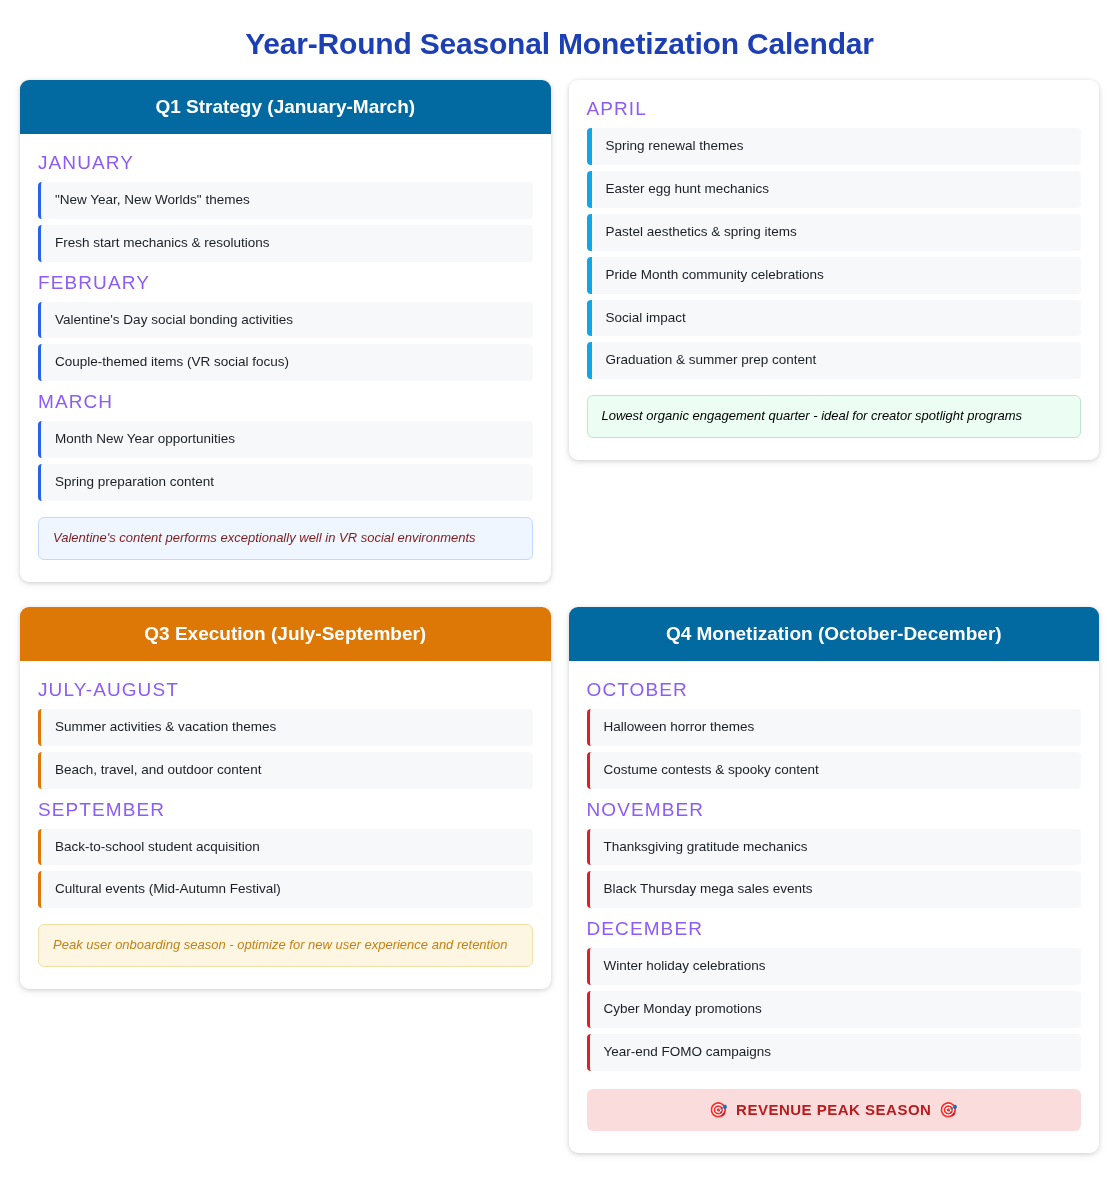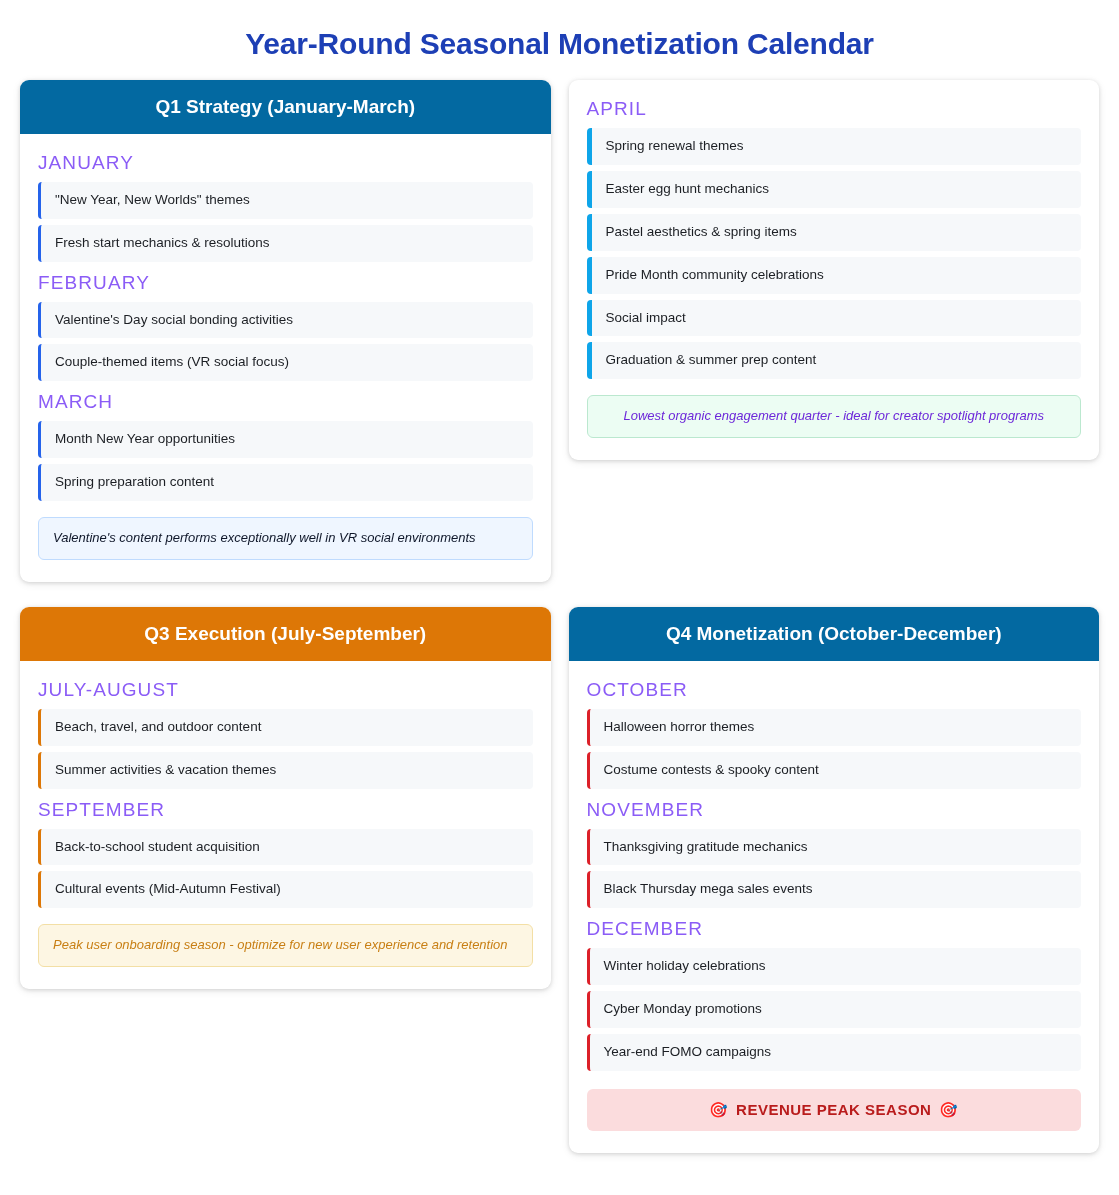--- a/index.html
+++ b/index.html
@@ -86,26 +86,26 @@
     text-align: center;
     font-size: 15px;
     font-weight: bold;
     letter-spacing: 0.5px;
     padding: 12px 10px;
   }
 
   
   .q1 .card-header { background: #0369a1; }
   .q1 .item { border-left: 3px solid #2563eb; }
-  .q1 .note { background: #eff6ff; border-color: #bfdbfe; color: #0f172a; }
+  .q1 .note { background: #eff6ff; border-color: #bfdbfe; color: #7f1d1d; }
 
   
   .q2 .card-header { background: #0e9465; }
   .q2 .item { border-left: 5px solid #0ea5e9; }
-  .q2 .note { background: #ecfdf3; border-color: #bbe8cf; color: #6d28d9; text-align: center; }
+  .q2 .note { background: #ecfdf3; border-color: #bbe8cf; color: #000000; }
 
   
   .q3 .card-header { background: #dd7706; }
   .q3 .item { border-left: 3px solid #dd7706; }
   .q3 .note { background: #fdf6e3; border-color: #f3dfa5; color: #c87f14; }
 
   
   .q4 .card-header { background: #0369a1; }
   .q4 .item { border-left: 3px solid #dc2029; }
   .q4 .banner { background: #fbdcdd; color: #b91c1c; }
@@ -143,22 +143,22 @@
           <div class="item">Pride Month community celebrations</div>
           <div class="item">Social impact</div>
           <div class="item">Graduation &amp; summer prep content</div>
           <div class="note">Lowest organic engagement quarter - ideal for creator spotlight programs</div>
         </div>
       </div>
       <div class="card q3">
         <div class="card-header">Q3 Execution (July-September)</div>
         <div class="card-body">
           <div class="month-label">JULY-AUGUST</div>
+          <div class="item">Summer activities &amp; vacation themes</div>
           <div class="item">Beach, travel, and outdoor content</div>
-          <div class="item">Summer activities &amp; vacation themes</div>
           <div class="month-label">SEPTEMBER</div>
           <div class="item">Back-to-school student acquisition</div>
           <div class="item">Cultural events (Mid-Autumn Festival)</div>
           <div class="note">Peak user onboarding season - optimize for new user experience and retention</div>
         </div>
       </div>
       <div class="card q4">
         <div class="card-header">Q4 Monetization (October-December)</div>
         <div class="card-body">
           <div class="month-label">OCTOBER</div>

